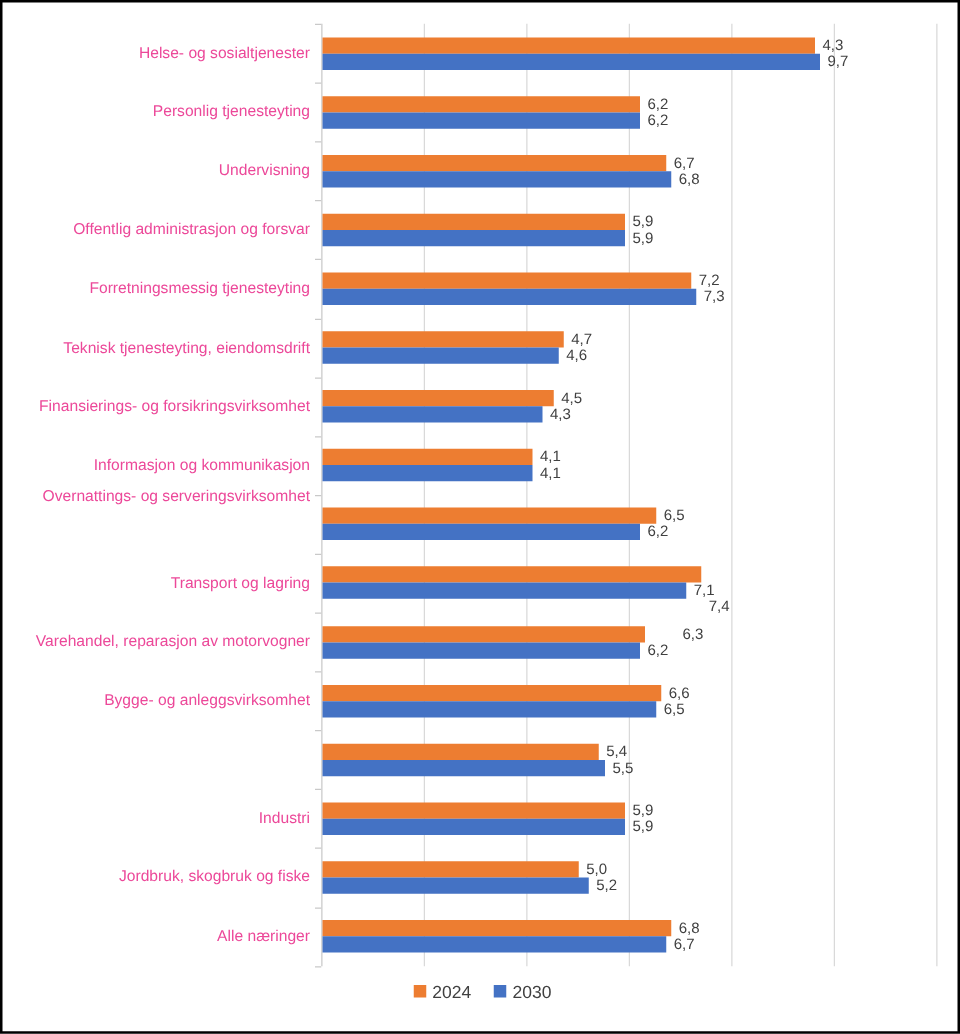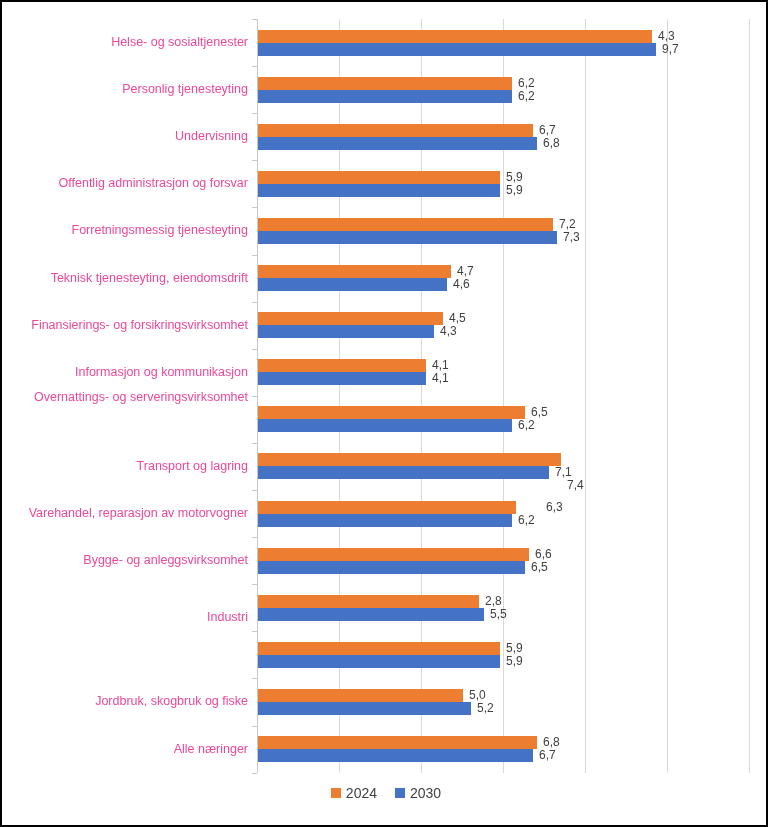--- a/index.html
+++ b/index.html
@@ -135,24 +135,24 @@
       <div class="bar" style="left: 256px; top: 499px; width: 258px; background: rgb(237, 125, 49);"></div>
       <div class="val-label" style="left: 544px; top: 499px; text-align: center;">6,3</div>
       <div class="bar" style="left: 256px; top: 512px; width: 254px; background: rgb(68, 114, 196);"></div>
       <div class="val-label" style="left: 516px; top: 512px;">6,2</div>
       <div class="cat-label" style="top: 551px;">Bygge- og anleggsvirksomhet</div>
       <div class="bar" style="left: 256px; top: 546px; width: 271px; background: rgb(237, 125, 49);"></div>
       <div class="val-label" style="left: 533px; top: 546px;">6,6</div>
       <div class="bar" style="left: 256px; top: 559px; width: 267px; background: rgb(68, 114, 196);"></div>
       <div class="val-label" style="left: 529px; top: 559px;">6,5</div>
       <div class="bar" style="left: 256px; top: 593px; width: 221px; background: rgb(237, 125, 49);"></div>
-      <div class="val-label" style="left: 483px; top: 593px;">2,8</div>
+      <div class="val-label" style="left: 483px; top: 593px;">5,4</div>
       <div class="bar" style="left: 256px; top: 606px; width: 226px; background: rgb(68, 114, 196);"></div>
       <div class="val-label" style="left: 488px; top: 606px;">5,5</div>
-      <div class="cat-label" style="top: 608px;">Industri</div>
+      <div class="cat-label" style="top: 645px;">Industri</div>
       <div class="bar" style="left: 256px; top: 640px; width: 242px; background: rgb(237, 125, 49);"></div>
       <div class="val-label" style="left: 504px; top: 640px;">5,9</div>
       <div class="bar" style="left: 256px; top: 653px; width: 242px; background: rgb(68, 114, 196);"></div>
       <div class="val-label" style="left: 504px; top: 653px;">5,9</div>
       <div class="cat-label" style="top: 692px;">Jordbruk, skogbruk og fiske</div>
       <div class="bar" style="left: 256px; top: 687px; width: 205px; background: rgb(237, 125, 49);"></div>
       <div class="val-label" style="left: 467px; top: 687px;">5,0</div>
       <div class="bar" style="left: 256px; top: 700px; width: 213px; background: rgb(68, 114, 196);"></div>
       <div class="val-label" style="left: 475px; top: 700px;">5,2</div>
       <div class="cat-label" style="top: 740px;">Alle næringer</div>

